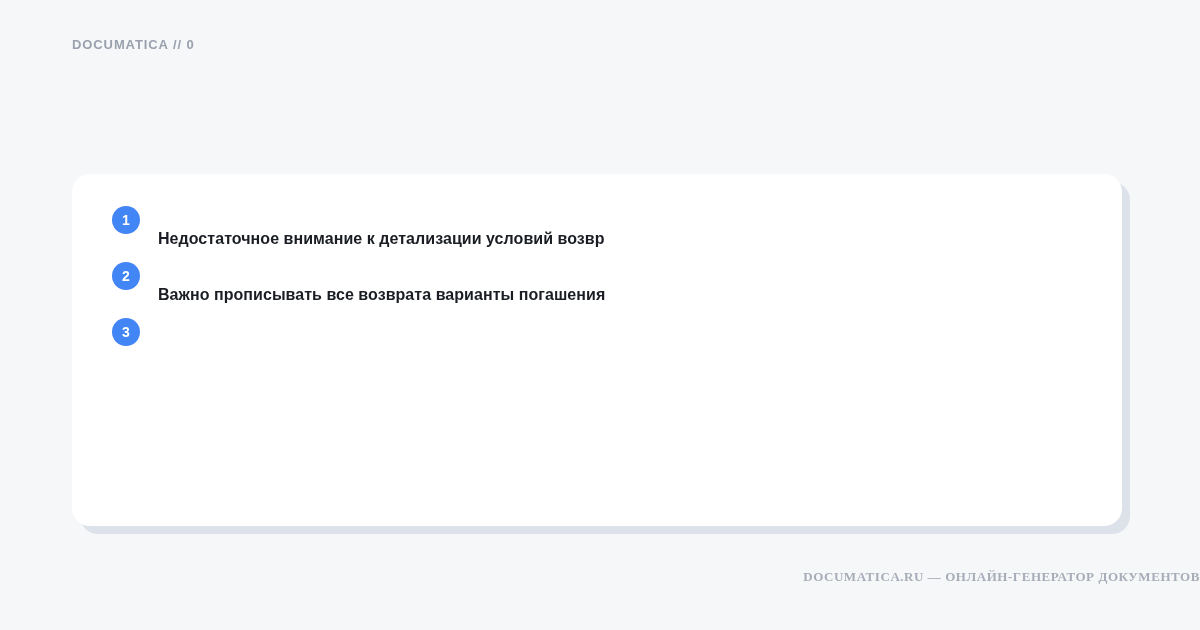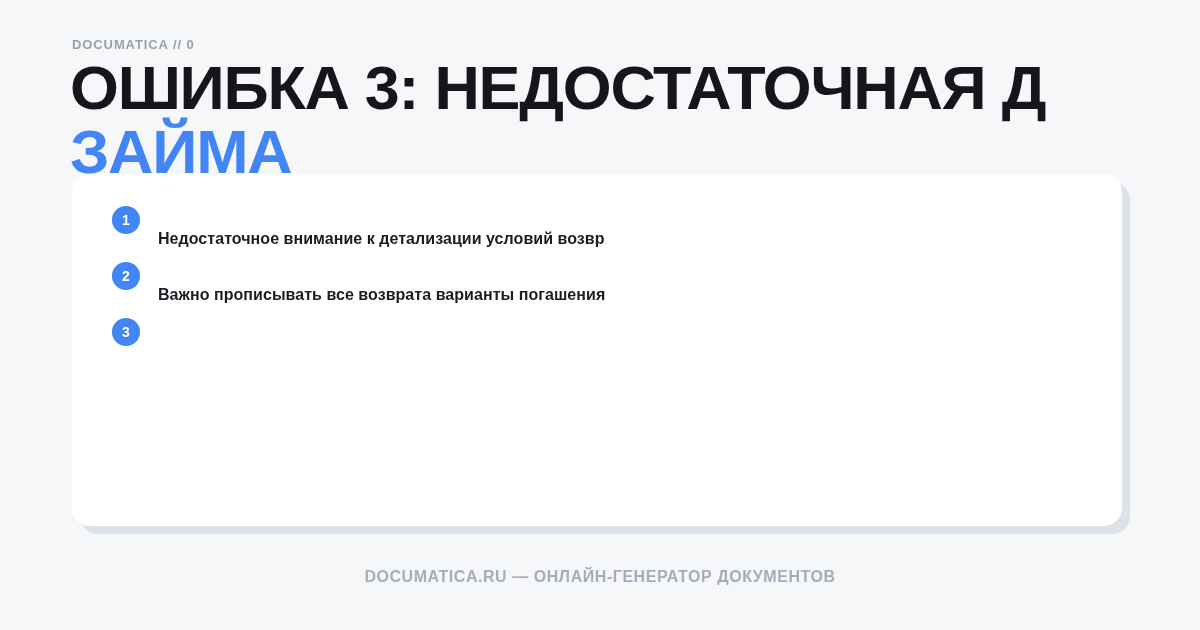--- a/index.html
+++ b/index.html
@@ -119,39 +119,36 @@
     line-height: 20px;
     margin-top: 38px;
   }
 
   
   .footer {
     position: absolute;
     left: 0;
     top: 567px;
     width: 1200px;
-    text-align: center;
-    font-size: 16px;
+    text-align: right;
+    font-size: 13px;
     font-weight: 700;
     letter-spacing: 0.55px;
     color: #a7adb8;
     line-height: 20px;
+    font-family: Liberation Serif, serif;
   }
 </style>
 </head>
 <body>
 
 <div class="slide">
 
   <div class="eyebrow">DOCUMATICA // 0</div>
 
-  <div class="title-wrap">
-    <span class="title-line dark">ОШИБКА 3: НЕДОСТАТОЧНАЯ Д</span>
-    <span class="title-line accent">ЗАЙМА</span>
-  </div>
 
   <div class="card-shadow"></div>
 
   <div class="card">
     <ul class="bullet-list">
 
       <li class="bullet-item">
         <span class="bullet-badge">1</span>
         <span class="bullet-text">Недостаточное внимание к детализации условий возвр</span>
       </li>

